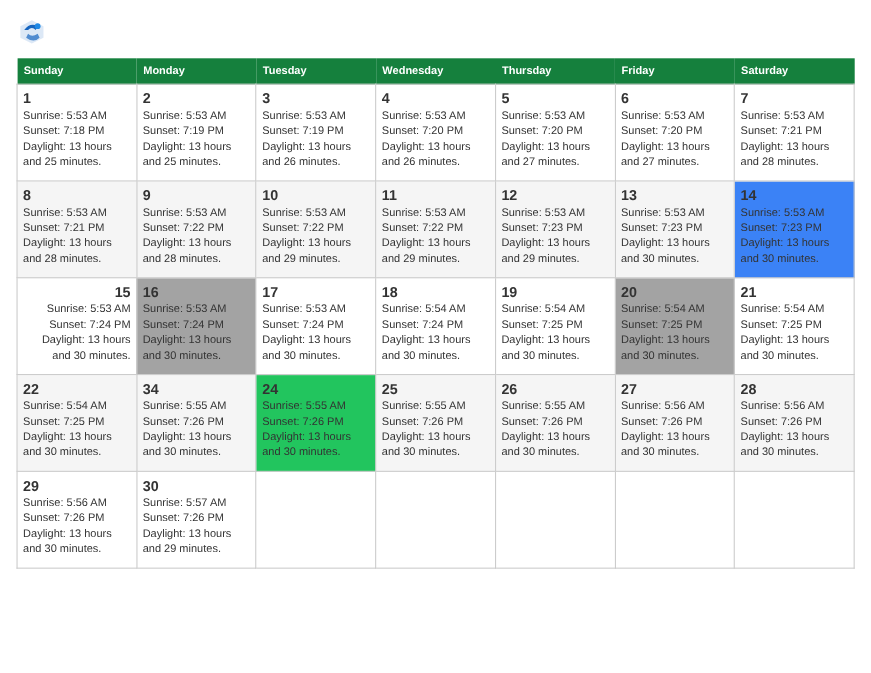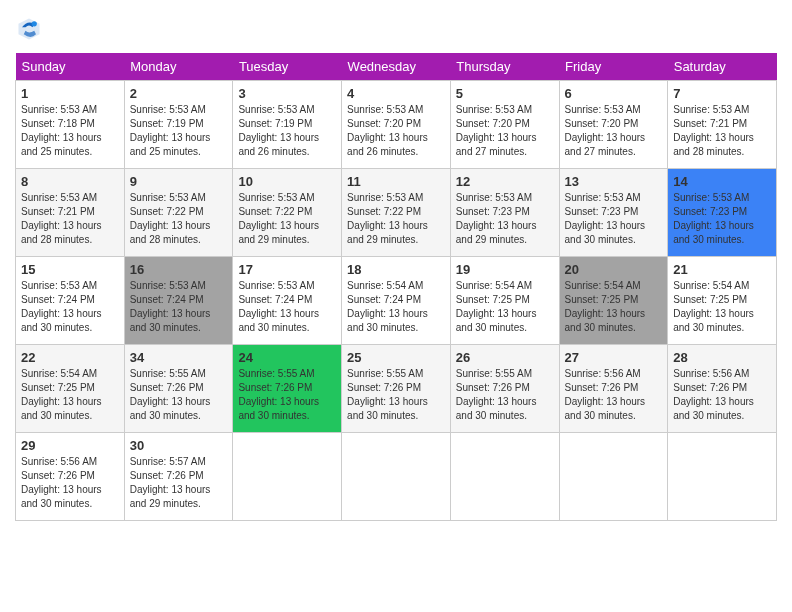--- a/index.html
+++ b/index.html
@@ -43,26 +43,26 @@
     .subtitle {
       font-size: 16px;
       color: #555;
     }
     table {
       width: 100%;
       border-collapse: collapse;
       table-layout: fixed;
     }
     th {
-      background-color: #a21caf;
+      background-color: #15803d;
       color: white;
       text-align: left;
       padding: 6px 6px;
-      font-size: 13px;
-      font-weight: normal;
+      font-size: 10px;
+      font-weight: bold;
     }
     td {
       border: 1px solid #ccc;
       vertical-align: top;
       padding: 5px 5px;
       font-size: 10.5px;
       color: #333;
       height: 88px;
     }
     td.empty {
@@ -221,21 +221,21 @@
         </td>
         <td style="background: #3b82f6;">
           <span class="day-num">14</span>
           <div class="day-info" style="white-space: pre-line;">Sunrise: 5:53 AM
 Sunset: 7:23 PM
 Daylight: 13 hours
 and 30 minutes.</div>
         </td>
       </tr>
       <tr class="week-row">
-        <td style="background: rgb(255, 255, 255);">
+        <td style="background: rgb(255, 255, 255); text-align: right;">
           <span class="day-num">15</span>
           <div class="day-info" style="white-space: pre-line;">Sunrise: 5:53 AM
 Sunset: 7:24 PM
 Daylight: 13 hours
 and 30 minutes.</div>
         </td>
         <td style="background: #a3a3a3;">
           <span class="day-num">16</span>
           <div class="day-info" style="white-space: pre-line;">Sunrise: 5:53 AM
 Sunset: 7:24 PM

